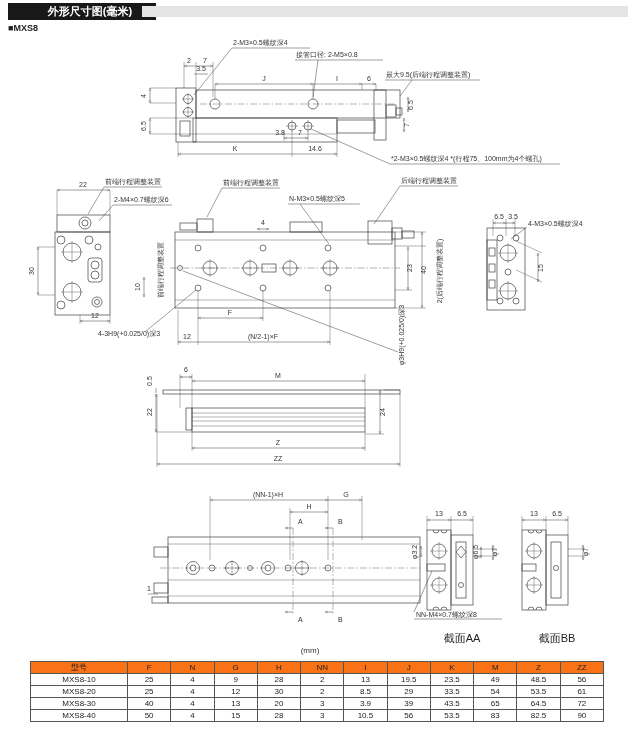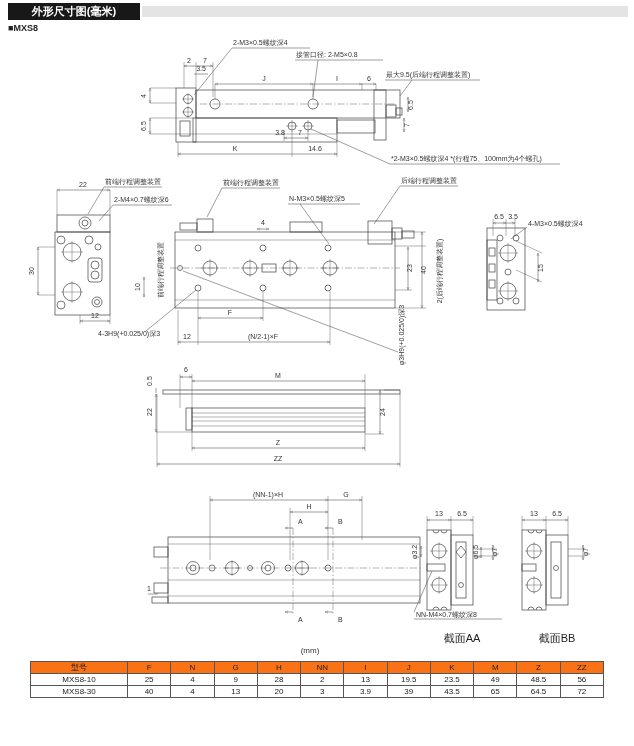--- a/index.html
+++ b/index.html
@@ -1,19 +1,19 @@
 <!DOCTYPE html>
 <html><head>
 <meta charset="utf-8">
 <style>
   html,body{margin:0;padding:0;}
   body{width:634px;height:746px;background:#fff;position:relative;
        font-family:"Liberation Sans","DejaVu Sans",sans-serif;color:#222;overflow:hidden;}
   .title-bar{position:absolute;left:8px;top:3px;width:132px;height:17px;background:#181818;
-             color:#fff;font-size:11px;font-weight:bold;line-height:17px;text-align:center;}
+             color:#fff;font-size:11px;font-weight:bold;line-height:17px;text-align:center;padding-left:16px;}
   .title-strip{position:absolute;left:142px;top:6px;width:486px;height:11px;background:#e4e4e4;}
   .model-label{position:absolute;left:8px;top:23px;font-size:9px;font-weight:bold;}
   svg.drawing{position:absolute;left:0;top:0;}
   svg line,svg rect,svg circle,svg path,svg polyline{stroke:#3f3f3f;fill:none;stroke-width:.7;}
   svg .f{fill:url(#h);}
   svg text{stroke:none;fill:#333;font-size:7px;}
   svg .ttl{font-size:11px;fill:#222;}
   svg .cl{stroke-width:.45;stroke-dasharray:7 2 1.5 2;stroke:#555;}
   svg .tn{stroke-width:.4;}
   svg .dl{stroke-width:.5;}
@@ -444,27 +444,55 @@
         <td>28</td>
         <td>2</td>
         <td>13</td>
         <td>19.5</td>
         <td>23.5</td>
         <td>49</td>
         <td>48.5</td>
         <td>56</td>
       </tr>
       <tr>
+        <td>MXS8-20</td>
+        <td>25</td>
+        <td>4</td>
+        <td>12</td>
+        <td>30</td>
+        <td>2</td>
+        <td>8.5</td>
+        <td>29</td>
+        <td>33.5</td>
+        <td>54</td>
+        <td>53.5</td>
+        <td>61</td>
+      </tr>
+      <tr>
         <td>MXS8-30</td>
         <td>40</td>
         <td>4</td>
         <td>13</td>
         <td>20</td>
         <td>3</td>
         <td>3.9</td>
         <td>39</td>
         <td>43.5</td>
         <td>65</td>
         <td>64.5</td>
         <td>72</td>
       </tr>
+      <tr>
+        <td>MXS8-40</td>
+        <td>50</td>
+        <td>4</td>
+        <td>15</td>
+        <td>28</td>
+        <td>3</td>
+        <td>10.5</td>
+        <td>56</td>
+        <td>53.5</td>
+        <td>83</td>
+        <td>82.5</td>
+        <td>90</td>
+      </tr>
     </tbody>
 </table>
 
 </body></html>

